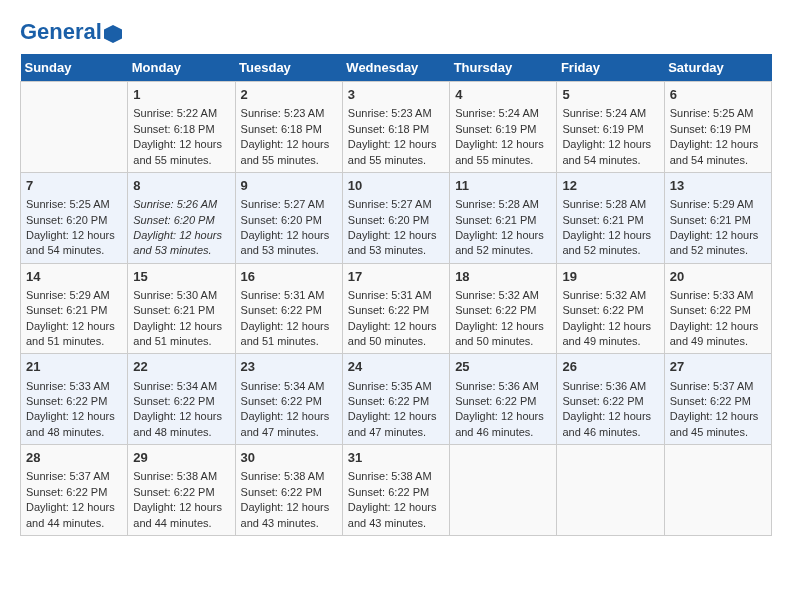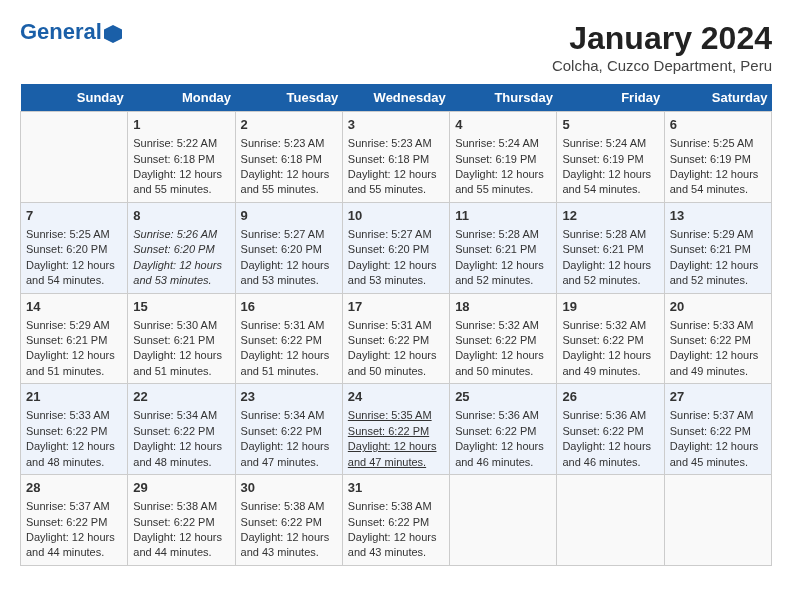--- a/index.html
+++ b/index.html
@@ -39,21 +39,21 @@
     }
     table {
       width: 100%;
       border-collapse: collapse;
       font-size: 11px;
     }
     thead tr th {
       background-color: #1a5fa8;
       color: #fff;
       padding: 6px 4px;
-      text-align: right;
+      text-align: left;
       font-size: 13px;
       font-weight: bold;
     }
     tbody tr td {
       border: 1px solid #ccc;
       padding: 4px 5px;
       vertical-align: top;
       min-height: 70px;
       color: #333;
       line-height: 1.4;
@@ -80,24 +80,20 @@
 </head>
 <body>
 
 <div class="header-area">
   <div class="logo">
     <span>General<span style="display:inline-block;width:18px;height:18px;margin-left:2px;vertical-align:middle;">
       <svg width="18" height="18" viewBox="0 0 18 18">
             <polygon points="9,0 18,4.5 18,13.5 9,18 0,13.5 0,4.5" fill="#1a5fa8"></polygon>
           </svg>
     </span></span>
-  </div>
-  <div class="title-area">
-    <h1>January 2024</h1>
-    <h2>Colcha, Cuzco Department, Peru</h2>
   </div>
 </div>
 
 <table>
   <thead>
     <tr>
     <th>Sunday</th>
         <th>Monday</th>
         <th>Tuesday</th>
         <th>Wednesday</th>
@@ -271,21 +267,21 @@
         </td>
         <td>
           <div class="day-number">23</div>
           <div class="day-info" style="white-space: pre-line;">Sunrise: 5:34 AM
 Sunset: 6:22 PM
 Daylight: 12 hours
 and 47 minutes.</div>
         </td>
         <td>
           <div class="day-number">24</div>
-          <div class="day-info" style="white-space: pre-line; text-decoration: underline;">Sunrise: 5:35 AM
+          <div class="day-info" style="white-space: pre-line;">Sunrise: 5:35 AM
 Sunset: 6:22 PM
 Daylight: 12 hours
 and 47 minutes.</div>
         </td>
         <td>
           <div class="day-number">25</div>
           <div class="day-info" style="white-space: pre-line;">Sunrise: 5:36 AM
 Sunset: 6:22 PM
 Daylight: 12 hours
 and 46 minutes.</div>

